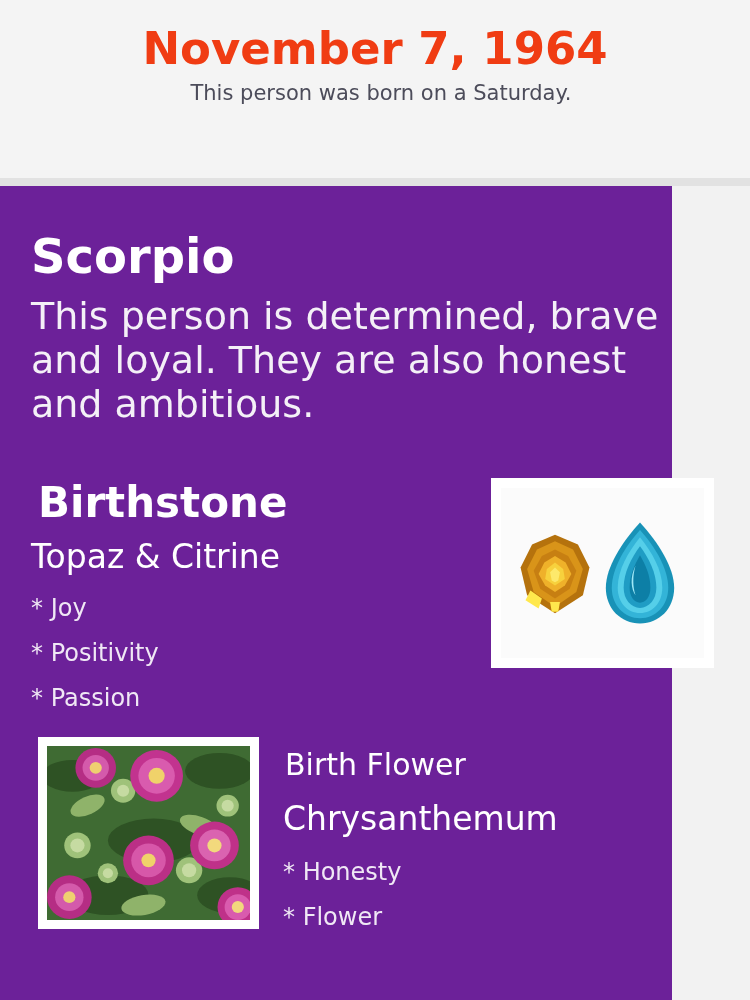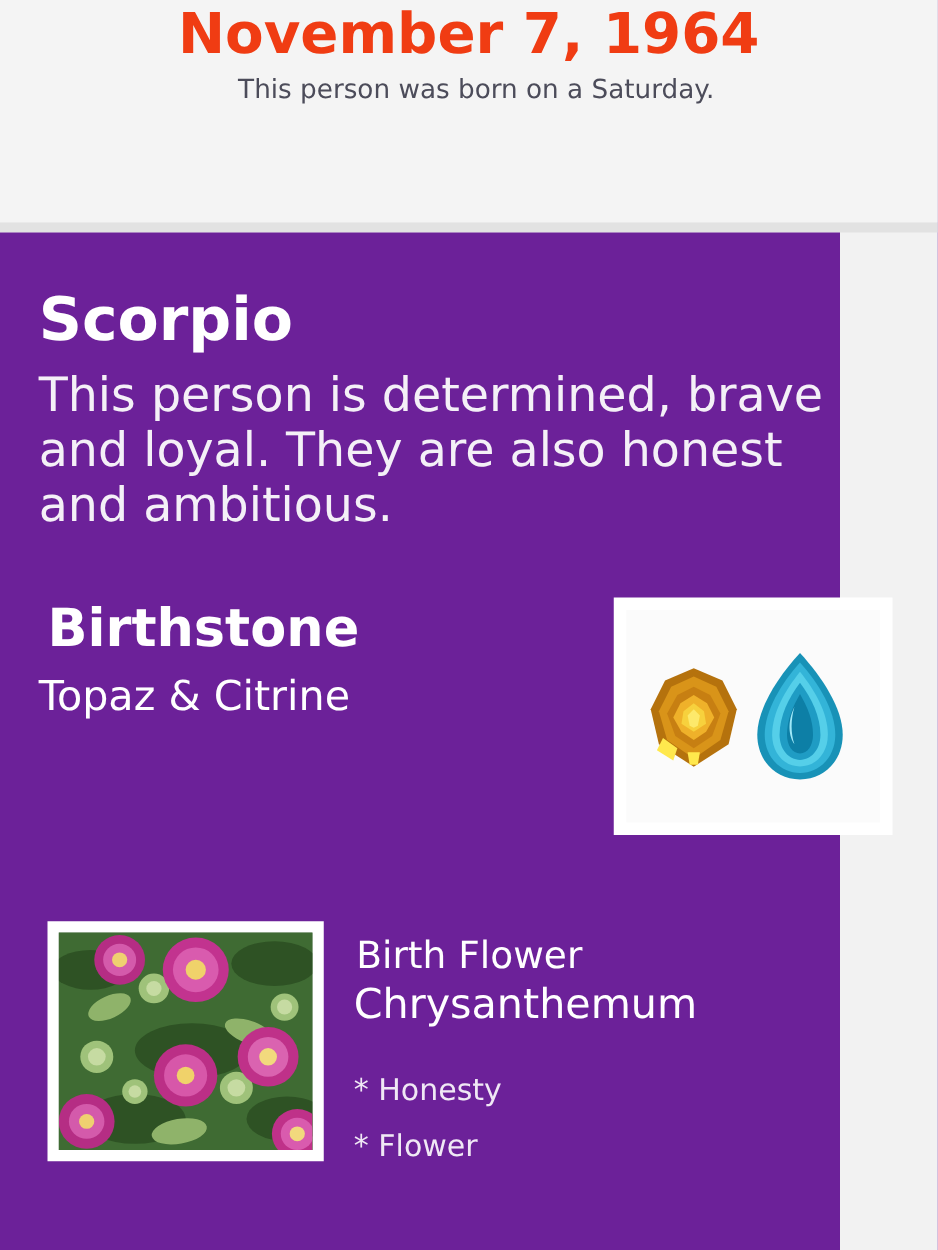--- a/index.html
+++ b/index.html
@@ -19,20 +19,21 @@
     height: 1000px;
     position: relative;
     background: #f2f2f2;
   }
 
   
   .header {
     background: #f4f4f4;
     width: 750px;
     height: 178px;
+    padding-top: 22px;
     text-align: center;
   }
   .header-date {
     font-size: 45px;
     font-weight: bold;
     color: #f03c13;
     line-height: 54px;
     letter-spacing: 0px;
   }
   .header-sub {
@@ -153,21 +154,21 @@
     left: 285px;
     top: 553px;
     font-size: 30px;
     font-weight: normal;
     line-height: 52px;
     color: #ffffff;
   }
   .flower-sub {
     position: absolute;
     left: 283px;
-    top: 596px;
+    top: 612px;
     font-size: 33px;
     line-height: 42px;
     color: #ffffff;
   }
   .flower-list {
     position: absolute;
     left: 283px;
     top: 664px;
     width: 400px;
   }
@@ -207,20 +208,25 @@
   </div>
   <div class="header-rule"></div>
 
   <div class="panel">
 
     <div class="sign-title">Scorpio</div>
     <div class="sign-desc">This person is determined, brave and loyal. They are also honest and ambitious.</div>
 
     <div class="stone-title">Birthstone</div>
     <div class="stone-sub">Topaz &amp; Citrine</div>
+    <div class="stone-list">
+      <div class="bullet">* Joy</div>
+      <div class="bullet">* Positivity</div>
+      <div class="bullet">* Passion</div>
+    </div>
 
     <div class="stone-photo">
       <div class="stone-photo-inner">
 
         <svg class="gem-citrine" viewBox="0 0 100 100">
           <polygon points="50,2 78,14 92,42 84,76 50,98 16,76 8,42 22,14" fill="#b5720d"></polygon>
           <polygon points="50,10 72,20 84,44 76,72 50,90 24,72 16,44 28,20" fill="#d99419"></polygon>
           <polygon points="50,20 66,28 76,46 68,68 50,80 32,68 24,46 34,28" fill="#c77f12"></polygon>
           <polygon points="50,28 63,36 70,50 62,64 50,72 38,64 30,50 37,36" fill="#efb12a"></polygon>
           <polygon points="50,36 60,44 62,56 50,64 38,56 40,44" fill="#f7d13d"></polygon>

